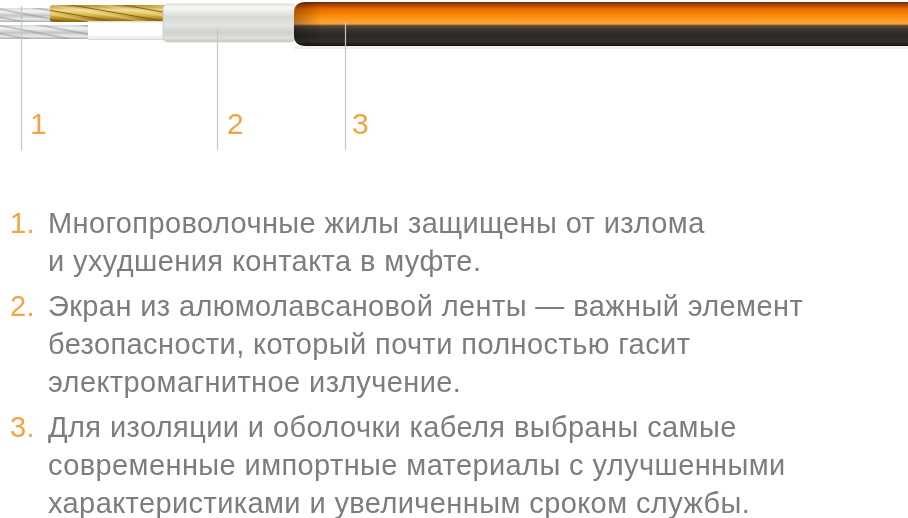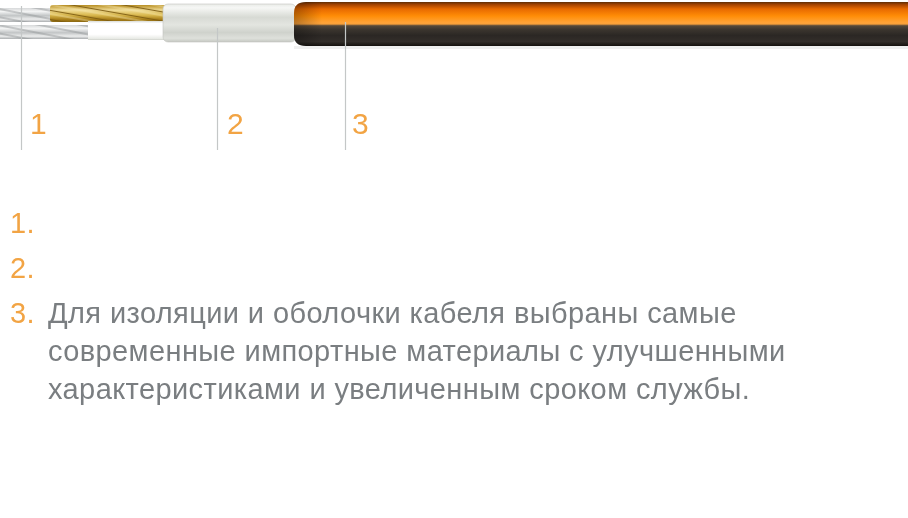--- a/index.html
+++ b/index.html
@@ -130,23 +130,28 @@
   </svg>
 
   <span class="callout-num callout-1">1</span>
   <span class="callout-num callout-2">2</span>
   <span class="callout-num callout-3">3</span>
 </div>
 
 <ol class="notes">
   <li class="note-item">
     <span class="note-num">1.</span>
+    <span class="note-text">Многопроволочные жилы защищены от излома
+и ухудшения контакта в муфте.</span>
   </li>
   <li class="note-item">
     <span class="note-num">2.</span>
+    <span class="note-text">Экран из алюмолавсановой ленты — важный элемент
+безопасности, который почти полностью гасит
+электромагнитное излучение.</span>
   </li>
   <li class="note-item">
     <span class="note-num">3.</span>
     <span class="note-text">Для изоляции и оболочки кабеля выбраны самые
 современные импортные материалы с улучшенными
 характеристиками и увеличенным сроком службы.</span>
   </li>
 </ol>
 
 </body></html>

